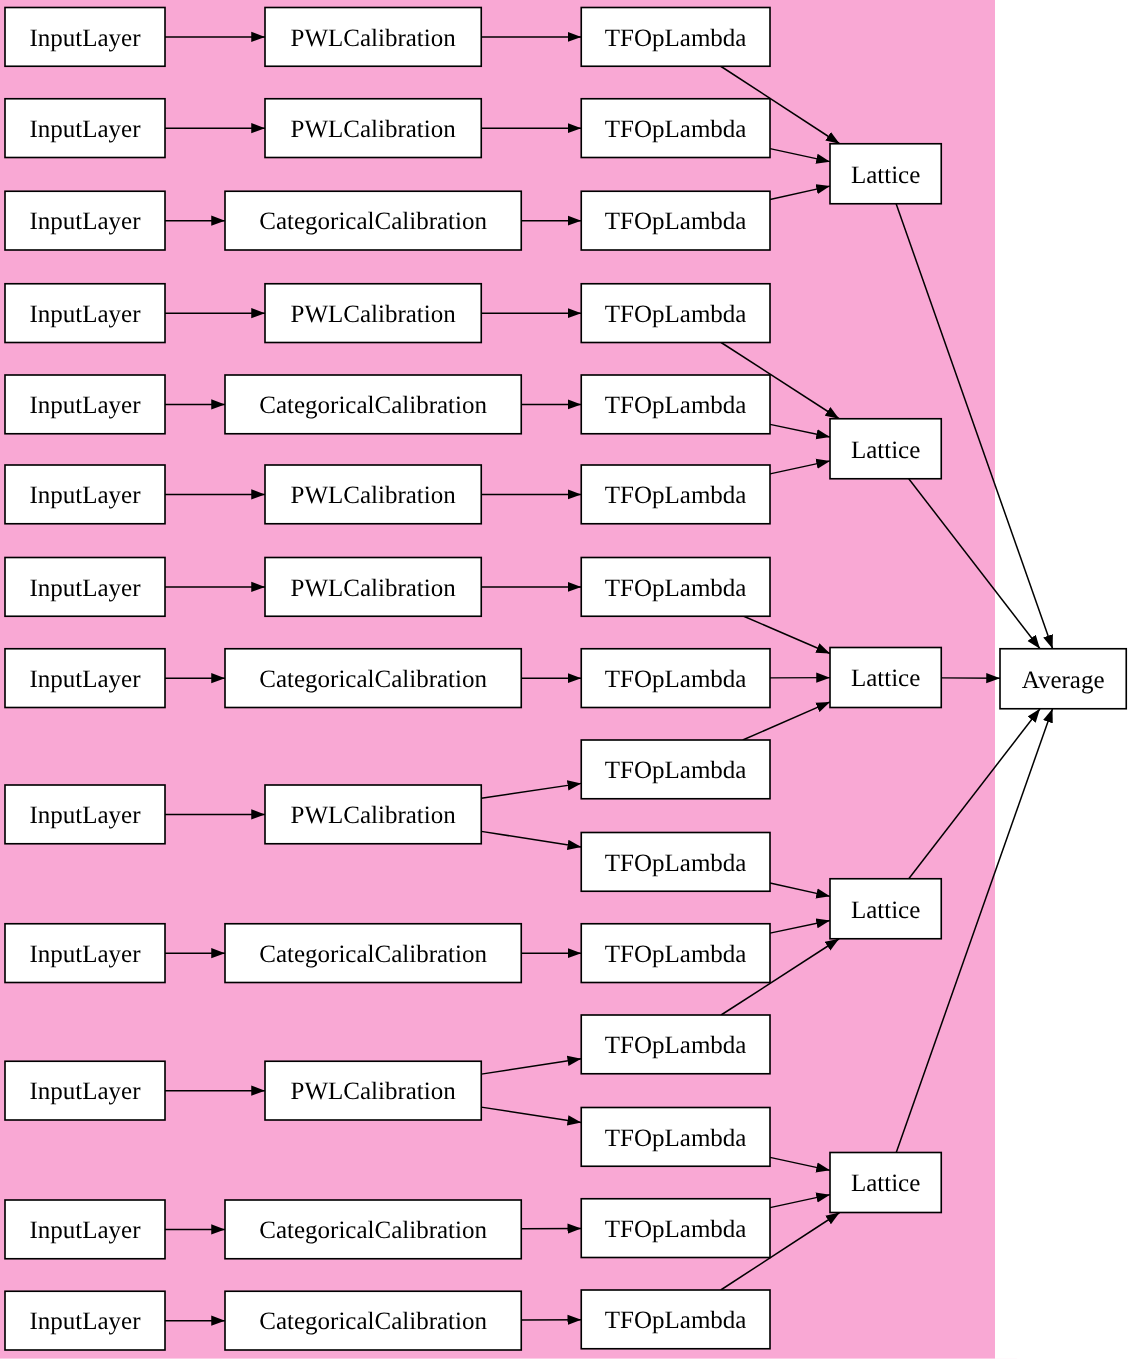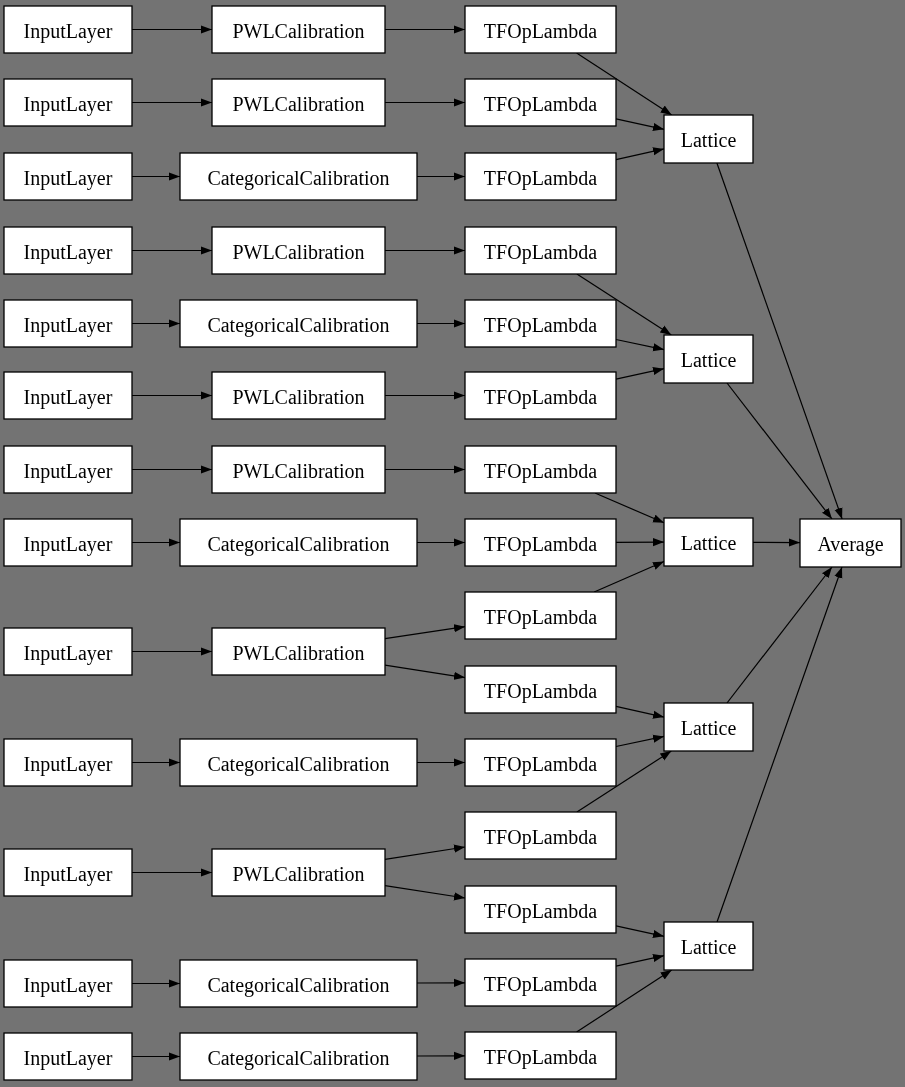--- a/index.html
+++ b/index.html
@@ -2,23 +2,23 @@
 <html><head>
 <meta charset="utf-8">
 <style>
   html, body {
     margin: 0;
     padding: 0;
     background: #ffffff;
   }
   #stage {
     position: relative;
-    width: 905px;
+    width: 796px;
     height: 1087px;
-    background: #737373;
+    background: #f9a8d4;
     font-family: "Liberation Serif", "DejaVu Serif", serif;
     text-decoration: underline;
   }
   svg text {
     font-family: "Liberation Serif", "DejaVu Serif", serif;
     fill: #000000;
   }
   svg rect.node-box {
     fill: #ffffff;
     stroke: #000000;

